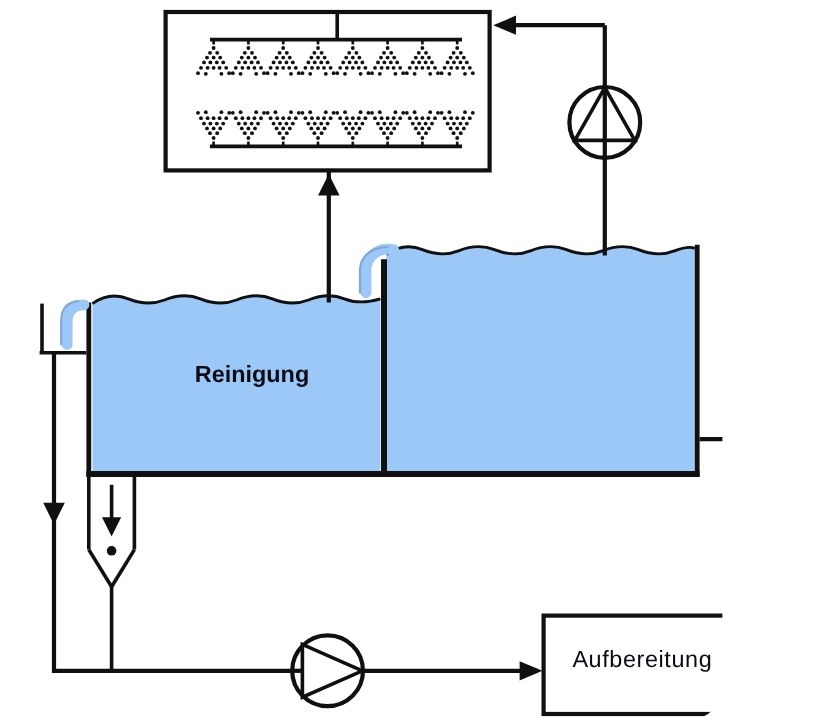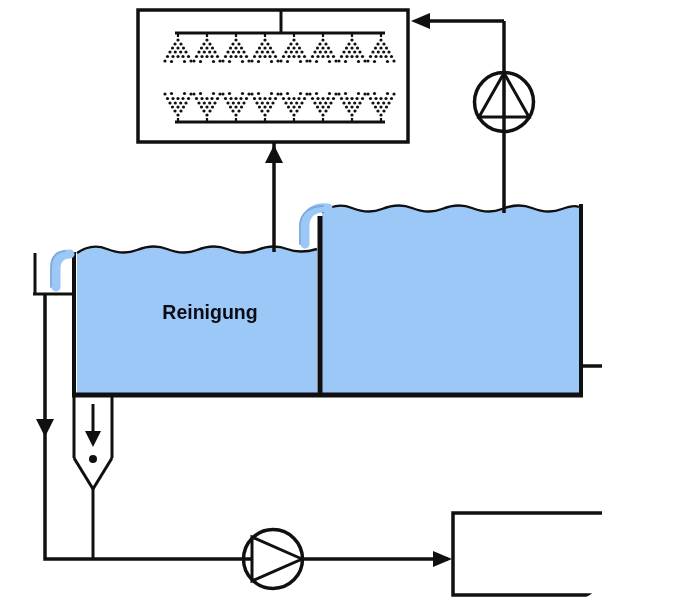--- a/index.html
+++ b/index.html
@@ -181,13 +181,14 @@
     <g>
       <path class="ln" d="M583,366 L617,366 L617,513"></path>
     </g>
     <g>
       <rect class="whitebox" x="453" y="513" width="195" height="82"></rect>
       <polygon class="arrow" points="452,559 433,551 433,567"></polygon>
     </g>
   </svg>
 
   <div class="tank-label" style="left:90px;top:302px;width:240px;">Reinigung</div>
+  <div class="box-label" style="left:477px;top:540px;">Aufbereitung</div>
 </div>
 
 </body></html>

